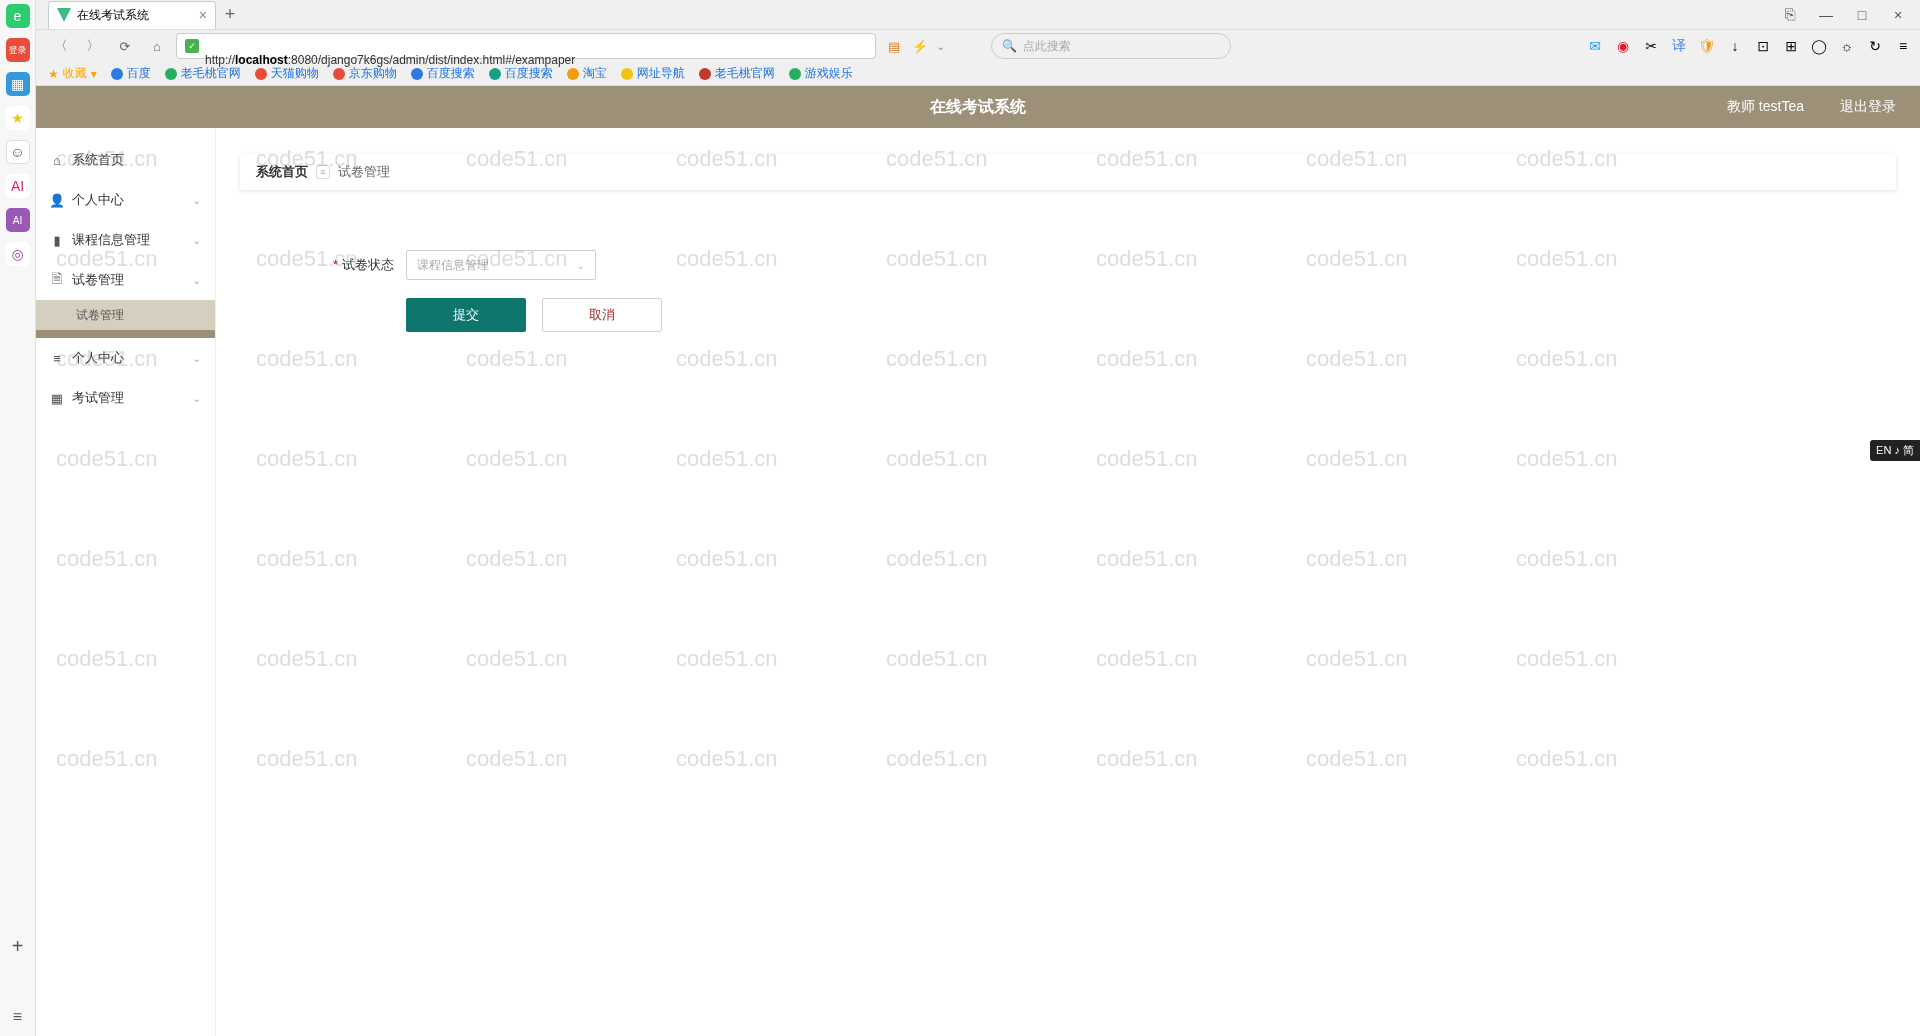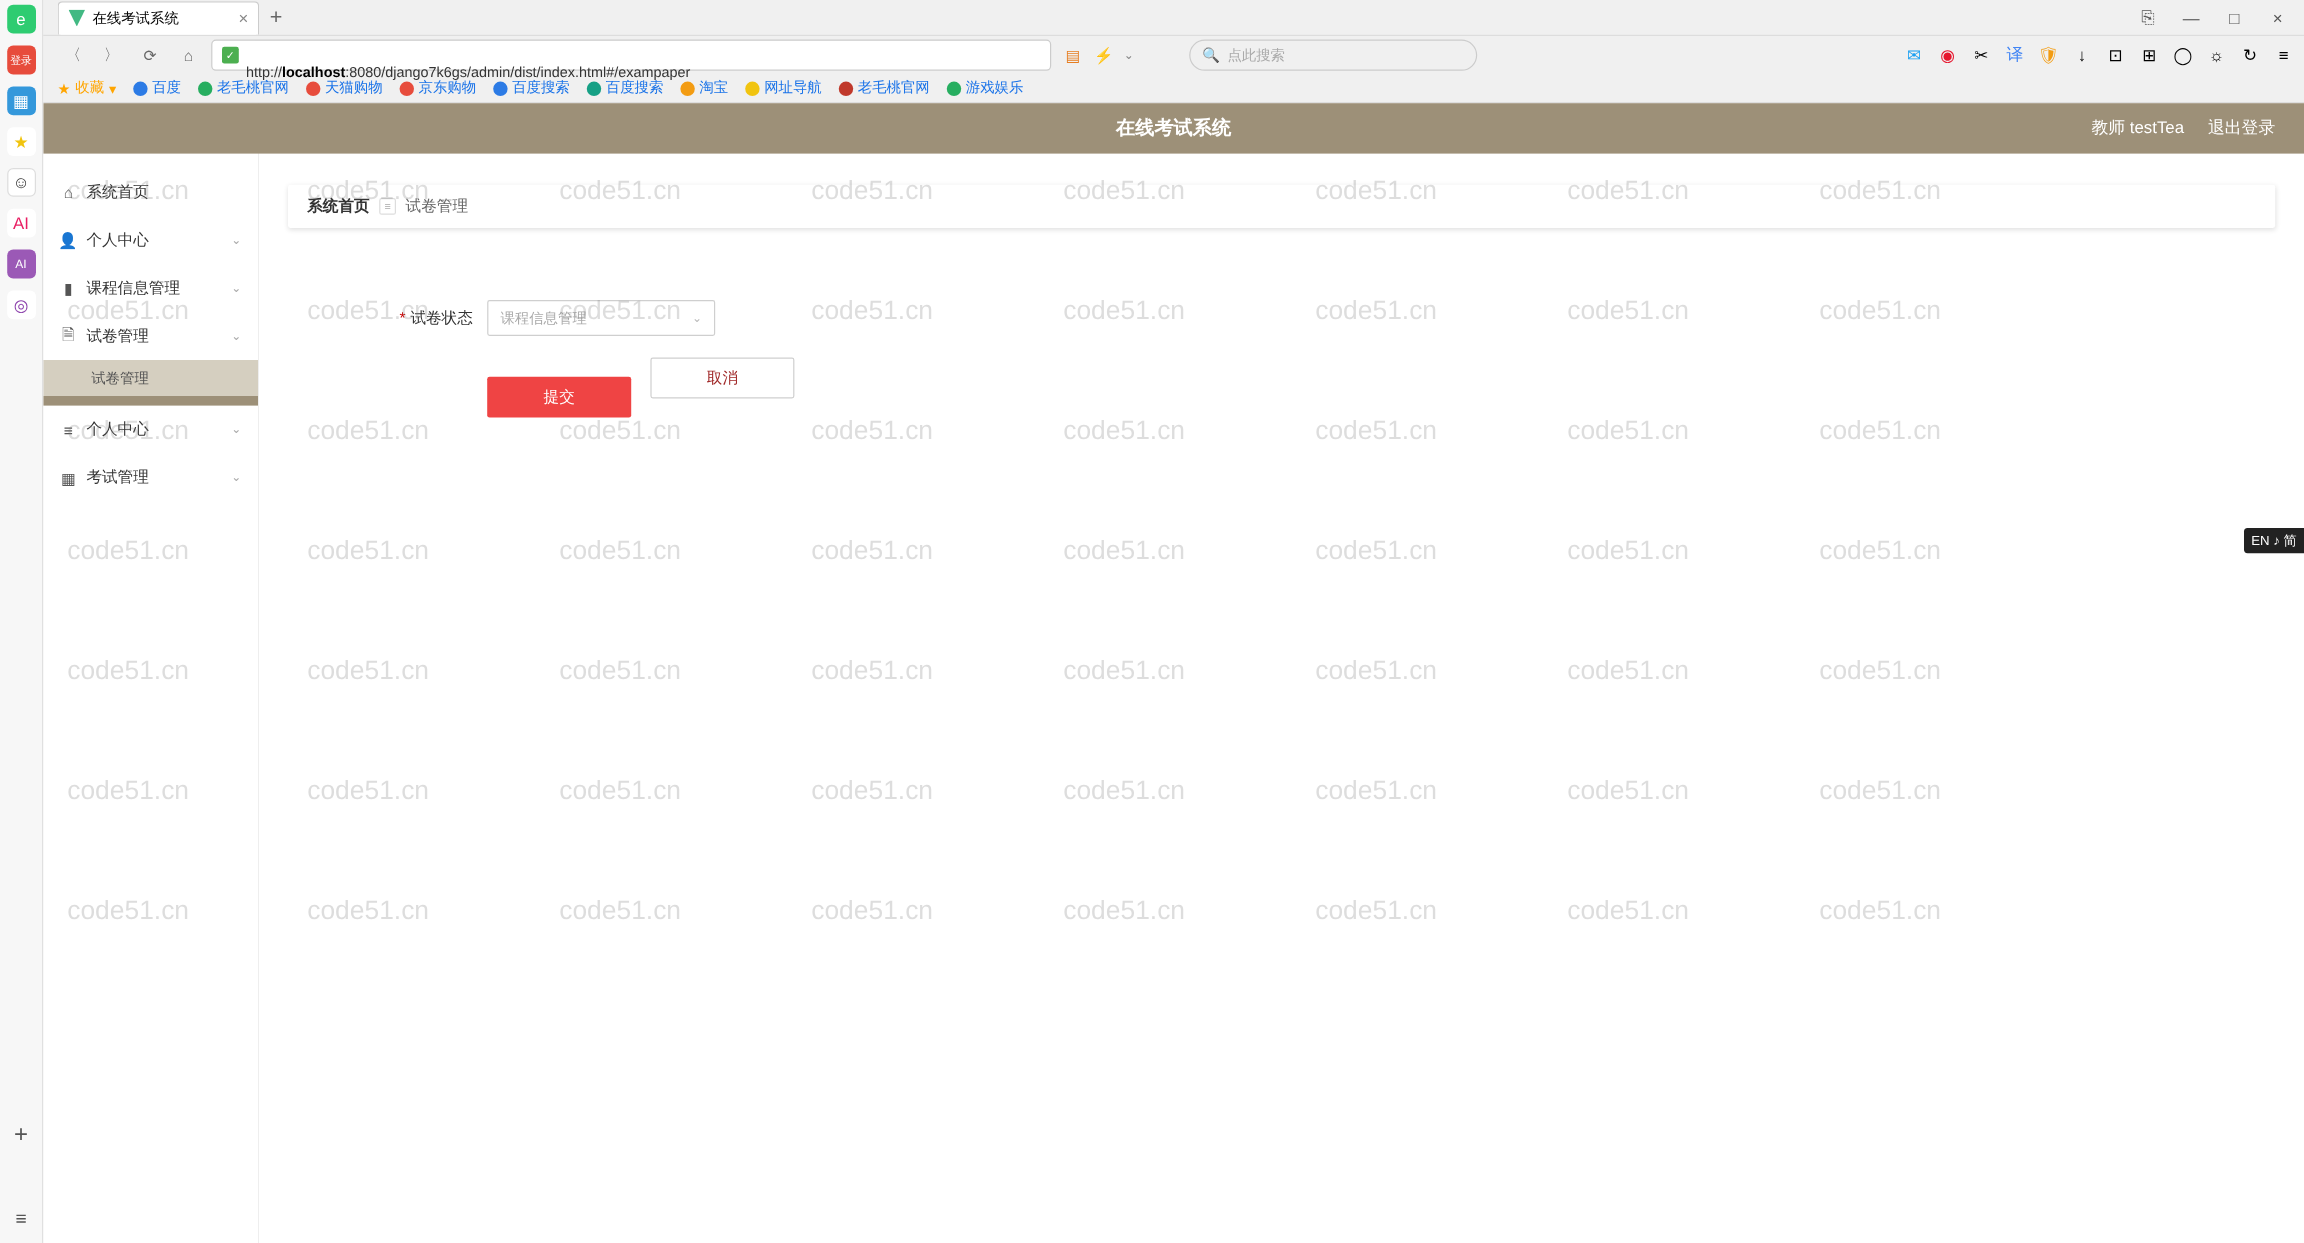--- a/index.html
+++ b/index.html
@@ -35,21 +35,21 @@
 .left-strip .app-ic { width: 24px; height: 24px; border-radius: 5px; display: flex; align-items: center; justify-content: center; font-size: 14px; color: #fff; cursor: pointer; }
 .left-strip .plus-bottom { margin-top: auto; margin-bottom: 40px; color: #555; font-size: 20px; cursor: pointer; }
 .left-strip .menu-bottom { margin-bottom: 10px; color: #555; font-size: 16px; cursor: pointer; }
 
 
 .app-area { position: absolute; left: 36px; top: 86px; right: 0; bottom: 0; display: flex; }
 
 
 .app-header { position: absolute; left: 36px; top: 86px; right: 0; height: 42px; background: #9d9078; display: flex; align-items: center; color: #fff; font-size: 16px; justify-content: center; z-index: 3; }
 .app-header .title { font-weight: bold; }
-.app-header .right { position: absolute; right: 24px; display: flex; gap: 20px; font-size: 14px; }
+.app-header .right { position: absolute; right: 24px; display: flex; gap: 36px; font-size: 14px; }
 .app-header .right span { cursor: pointer; }
 
 
 .sidebar { width: 180px; background: #fff; border-right: 1px solid #eee; padding-top: 54px; }
 .sidebar .menu-item { height: 40px; display: flex; align-items: center; padding: 0 14px; gap: 8px; color: #333; font-size: 13px; cursor: pointer; }
 .sidebar .menu-item .arrow { margin-left: auto; color: #aaa; font-size: 10px; }
 .sidebar .menu-item.sub { background: #d5cfc0; padding-left: 40px; color: #555; font-size: 12px; height: 30px; }
 .sidebar .menu-item .ic { width: 14px; display: inline-flex; justify-content: center; color: #555; }
 .sidebar hr.band { border: none; height: 8px; background: #9d9078; }
 
@@ -63,21 +63,21 @@
 .form-area { margin: 60px 24px 0 60px; }
 .form-row { display: flex; align-items: center; margin-bottom: 18px; }
 .form-label { width: 130px; text-align: right; padding-right: 12px; font-size: 13px; color: #333; }
 .form-label .req { color: #c00; margin-right: 4px; }
 .form-input { width: 280px; height: 32px; border: 1px solid #cfcfcf; border-radius: 2px; padding: 0 10px; font-size: 13px; outline: none; }
 .form-select { width: 190px; height: 30px; border: 1px solid #cfcfcf; border-radius: 2px; padding: 0 10px; font-size: 12px; color: #aaa; display: flex; align-items: center; justify-content: space-between; cursor: pointer; }
 .form-select .chev { color: #bbb; font-size: 10px; }
 
 .btn-row { margin-left: 130px; display: flex; gap: 16px; margin-top: 10px; }
 .btn { width: 120px; height: 34px; border-radius: 2px; display: flex; align-items: center; justify-content: center; font-size: 13px; cursor: pointer; }
-.btn-primary { background: #ef4444; color: #fff; border: none; margin-top: 16px; }
+.btn-primary { background: #0f766e; color: #fff; border: none; }
 .btn-default { background: #fff; color: #a02828; border: 1px solid #cfcfcf; }
 
 .watermark-center { position: absolute; left: 460px; top: 330px; font-size: 28px; color: #c0392b; font-family: "SimSun", serif; letter-spacing: 1px; z-index: 2; pointer-events: none; }
 
 .watermark-grid { position: absolute; inset: 0; z-index: 1; pointer-events: none; }
 .wm { position: absolute; color: rgba(120,120,120,0.25); font-size: 22px; font-family: Arial; }
 
 .ime-badge { position: absolute; right: 0; top: 440px; background: #222; color: #fff; font-size: 11px; padding: 3px 6px; border-radius: 3px 0 0 3px; display: flex; align-items: center; gap: 4px; }
 </style>
 </head>

